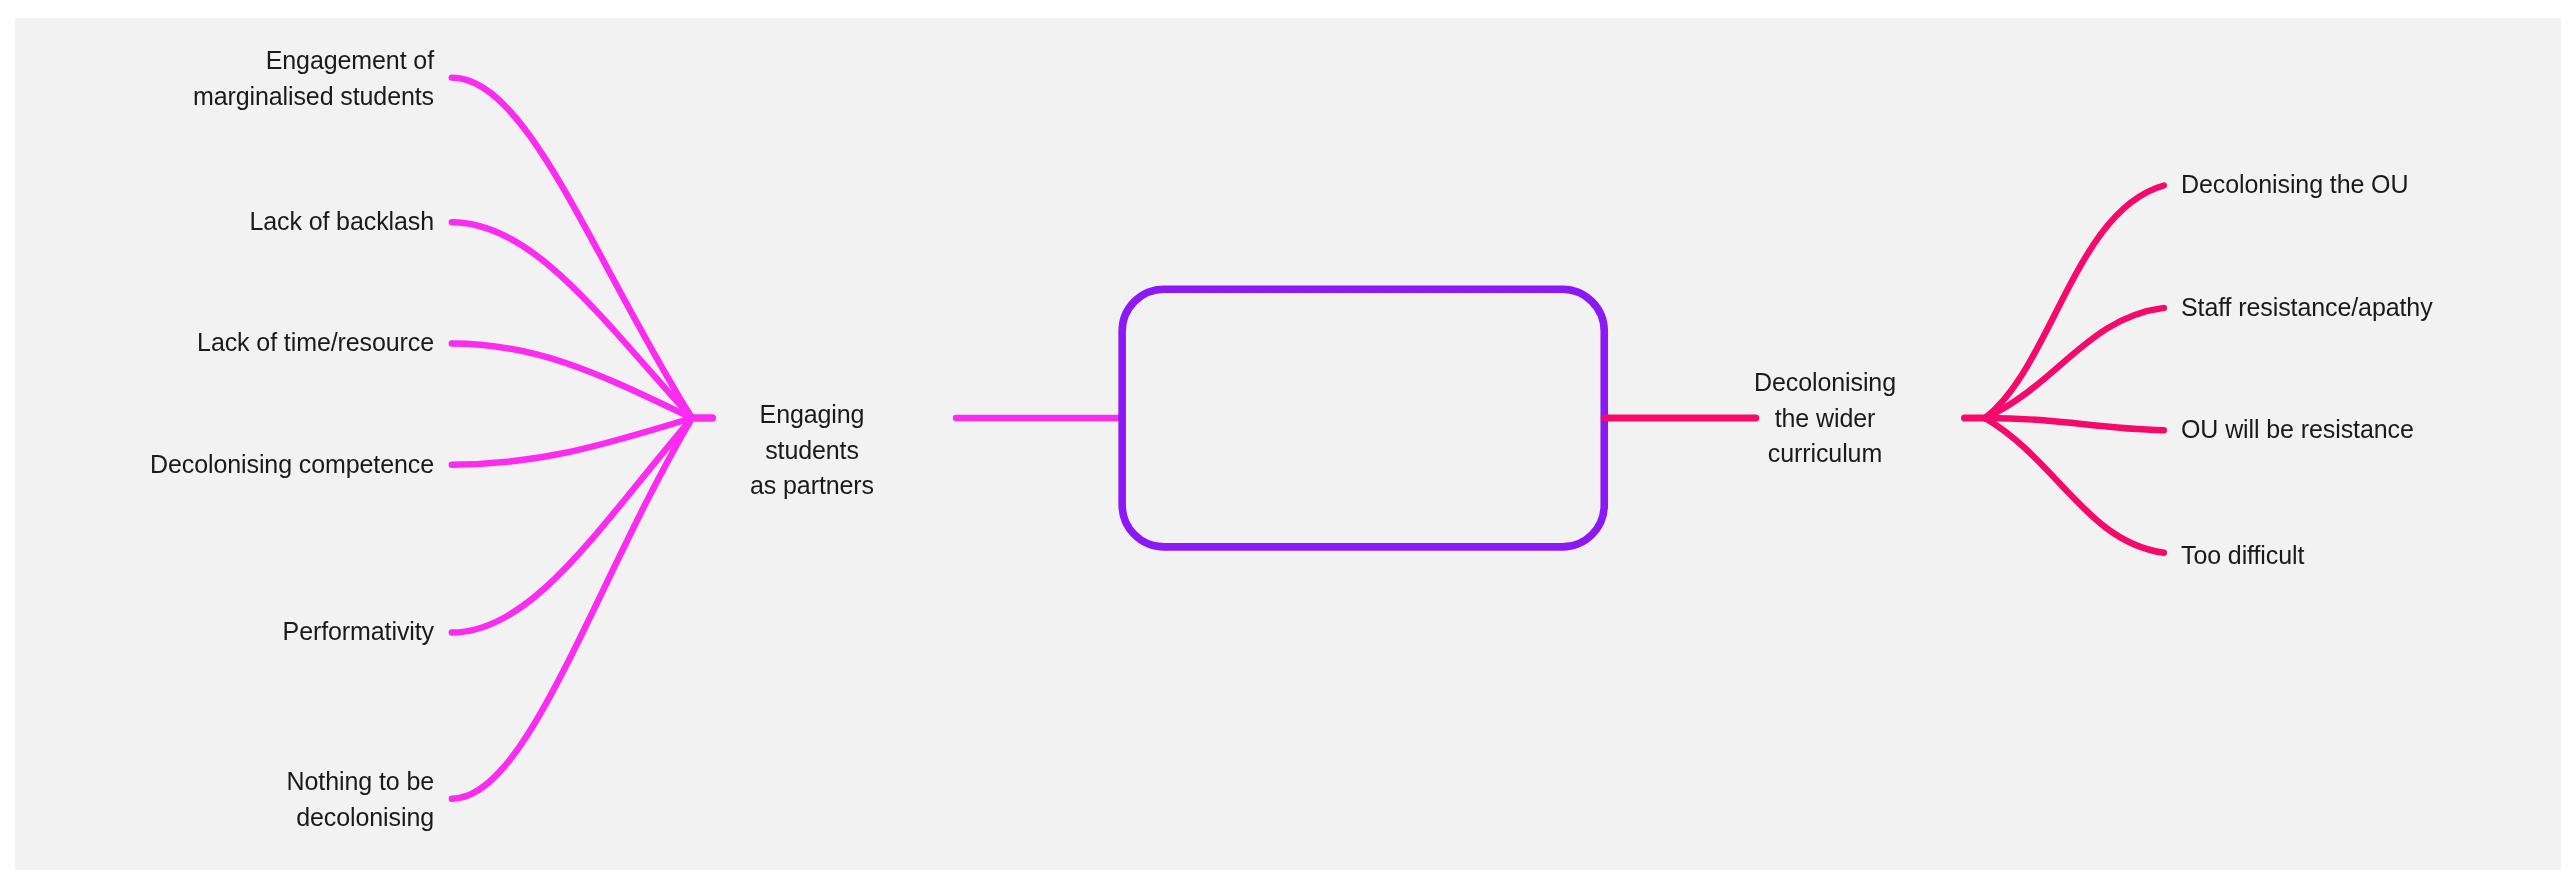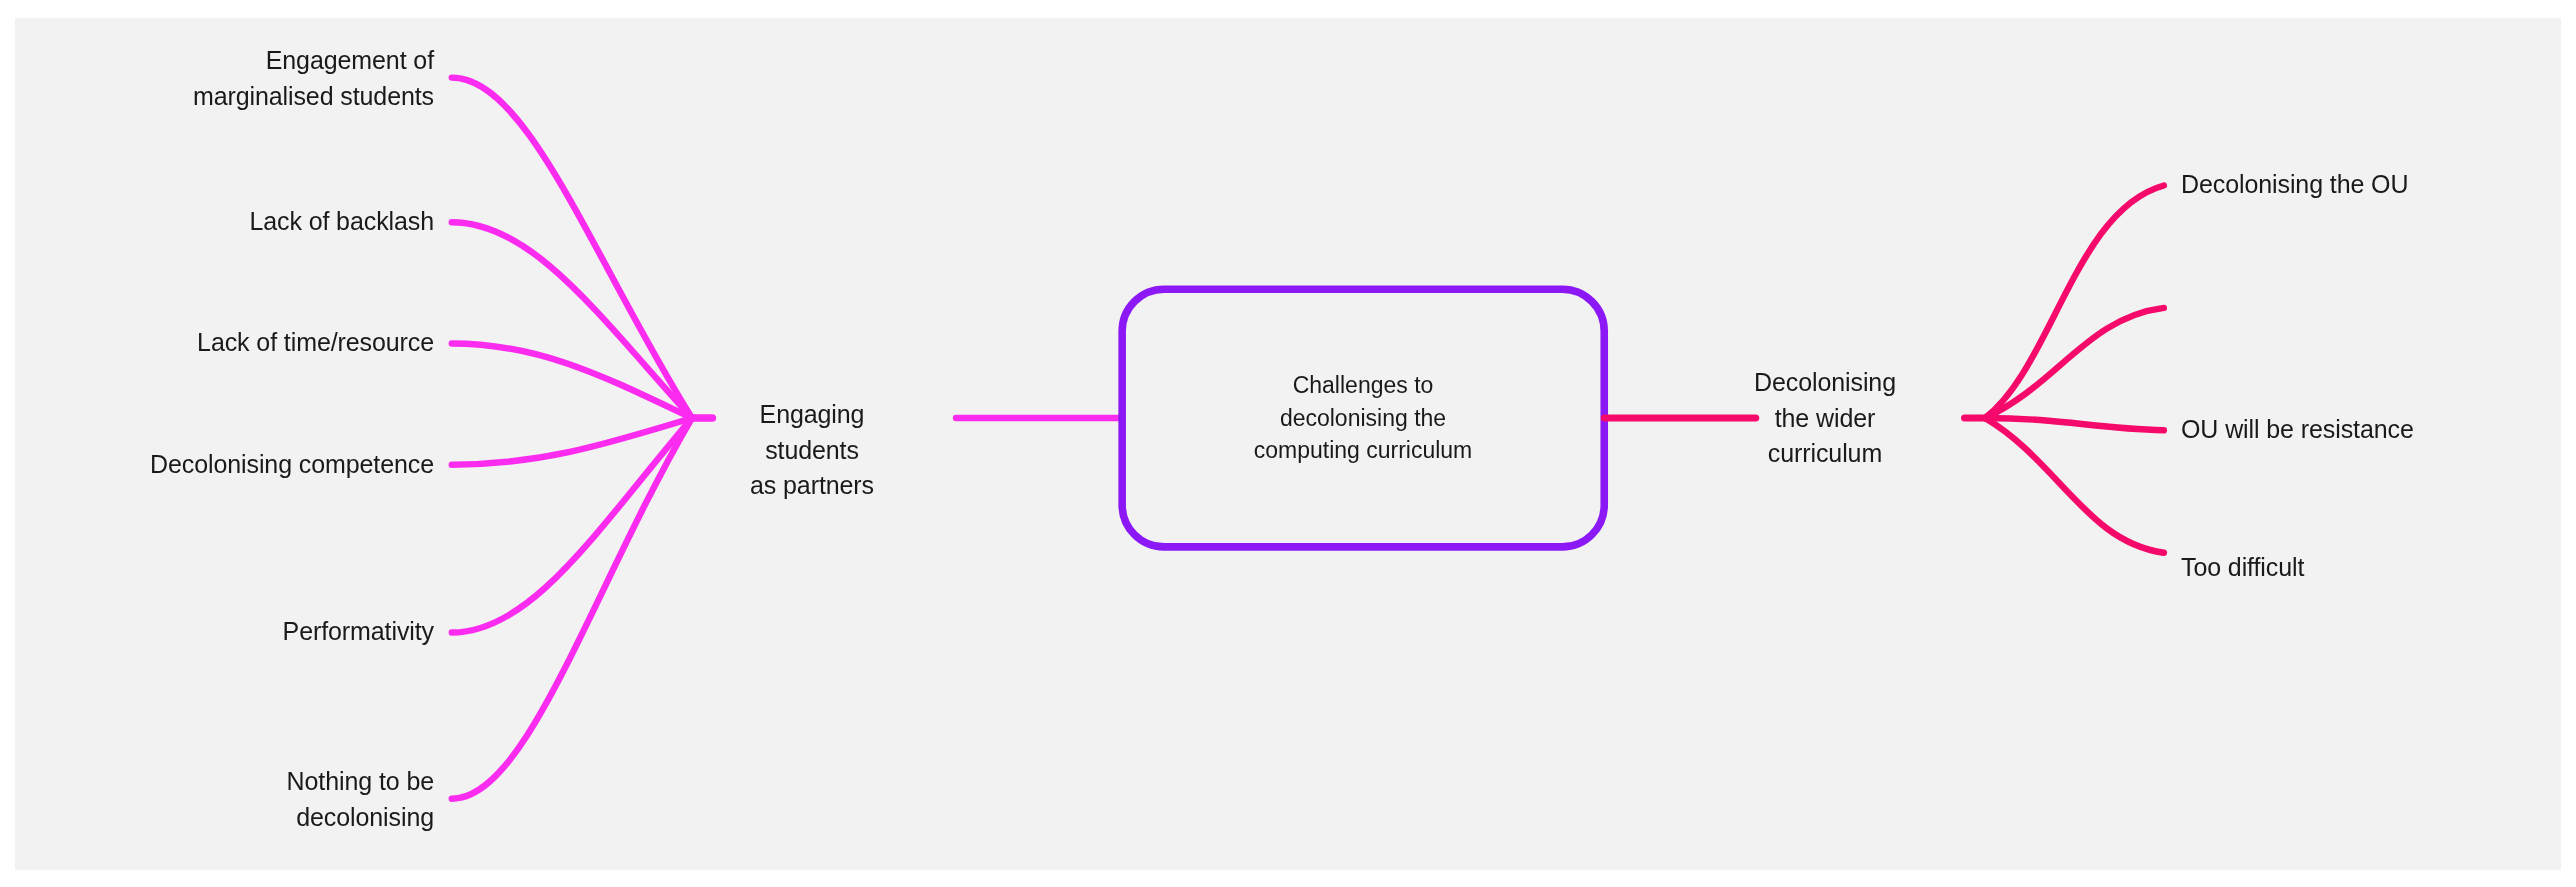--- a/index.html
+++ b/index.html
@@ -92,23 +92,20 @@
     <path fill="none" stroke="#f5096b" stroke-width="12" stroke-linecap="round" d="M3370,717 L3405,717"></path>
 
     <g fill="none" stroke="#f5096b" stroke-width="11" stroke-linecap="round">
       <path d="M3405,717 C 3520,630 3560,360 3712,318"></path>
       <path d="M3405,717 C 3530,660 3580,545 3712,528"></path>
       <path d="M3405,717 C 3540,717 3590,735 3712,738"></path>
       <path d="M3405,717 C 3530,790 3580,930 3712,948"></path>
     </g>
   </svg>
 
-  <div class="root-label" style="left:1363px; top:418px; width:443px;">Challenges to
-decolonising the
-computing curriculum</div>
 
   <div class="mm-label branch-label" style="left:812px; top:418px; width:192px;margin-top:32px;">Engaging students
 as partners</div>
 
   <div class="mm-label leaf-left" style="right:2142px; top:78px; width:408px;">Engagement of
 marginalised students</div>
 
   <div class="mm-label leaf-left" style="right:2142px; top:222px; width:408px;">Lack of backlash</div>
 
   <div class="mm-label leaf-left" style="right:2142px; top:343px; width:408px;">Lack of time/resource</div>
@@ -119,19 +116,20 @@
 
   <div class="mm-label leaf-left" style="right:2142px; top:799px; width:408px;">Nothing to be
 decolonising</div>
 
   <div class="mm-label branch-label" style="left:1825px; top:418px; width:198px;">Decolonising
 the wider
 curriculum</div>
 
   <div class="mm-label leaf-right" style="left:2181px; top:185px; width:385px;">Decolonising the OU</div>
 
+  <div class="mm-label leaf-right" style="left:2181px; top:308px; width:385px;">Staff resistance/apathy</div>
 
   <div class="mm-label leaf-right" style="left:2181px; top:430px; width:385px;">OU will be resistance</div>
 
-  <div class="mm-label leaf-right" style="left:2181px; top:568px; width:385px;">Too difficult</div>
+  <div class="mm-label leaf-right" style="left:2181px; top:556px; width:385px;">Too difficult</div>
 
 </div>
 
 
 </body></html>

